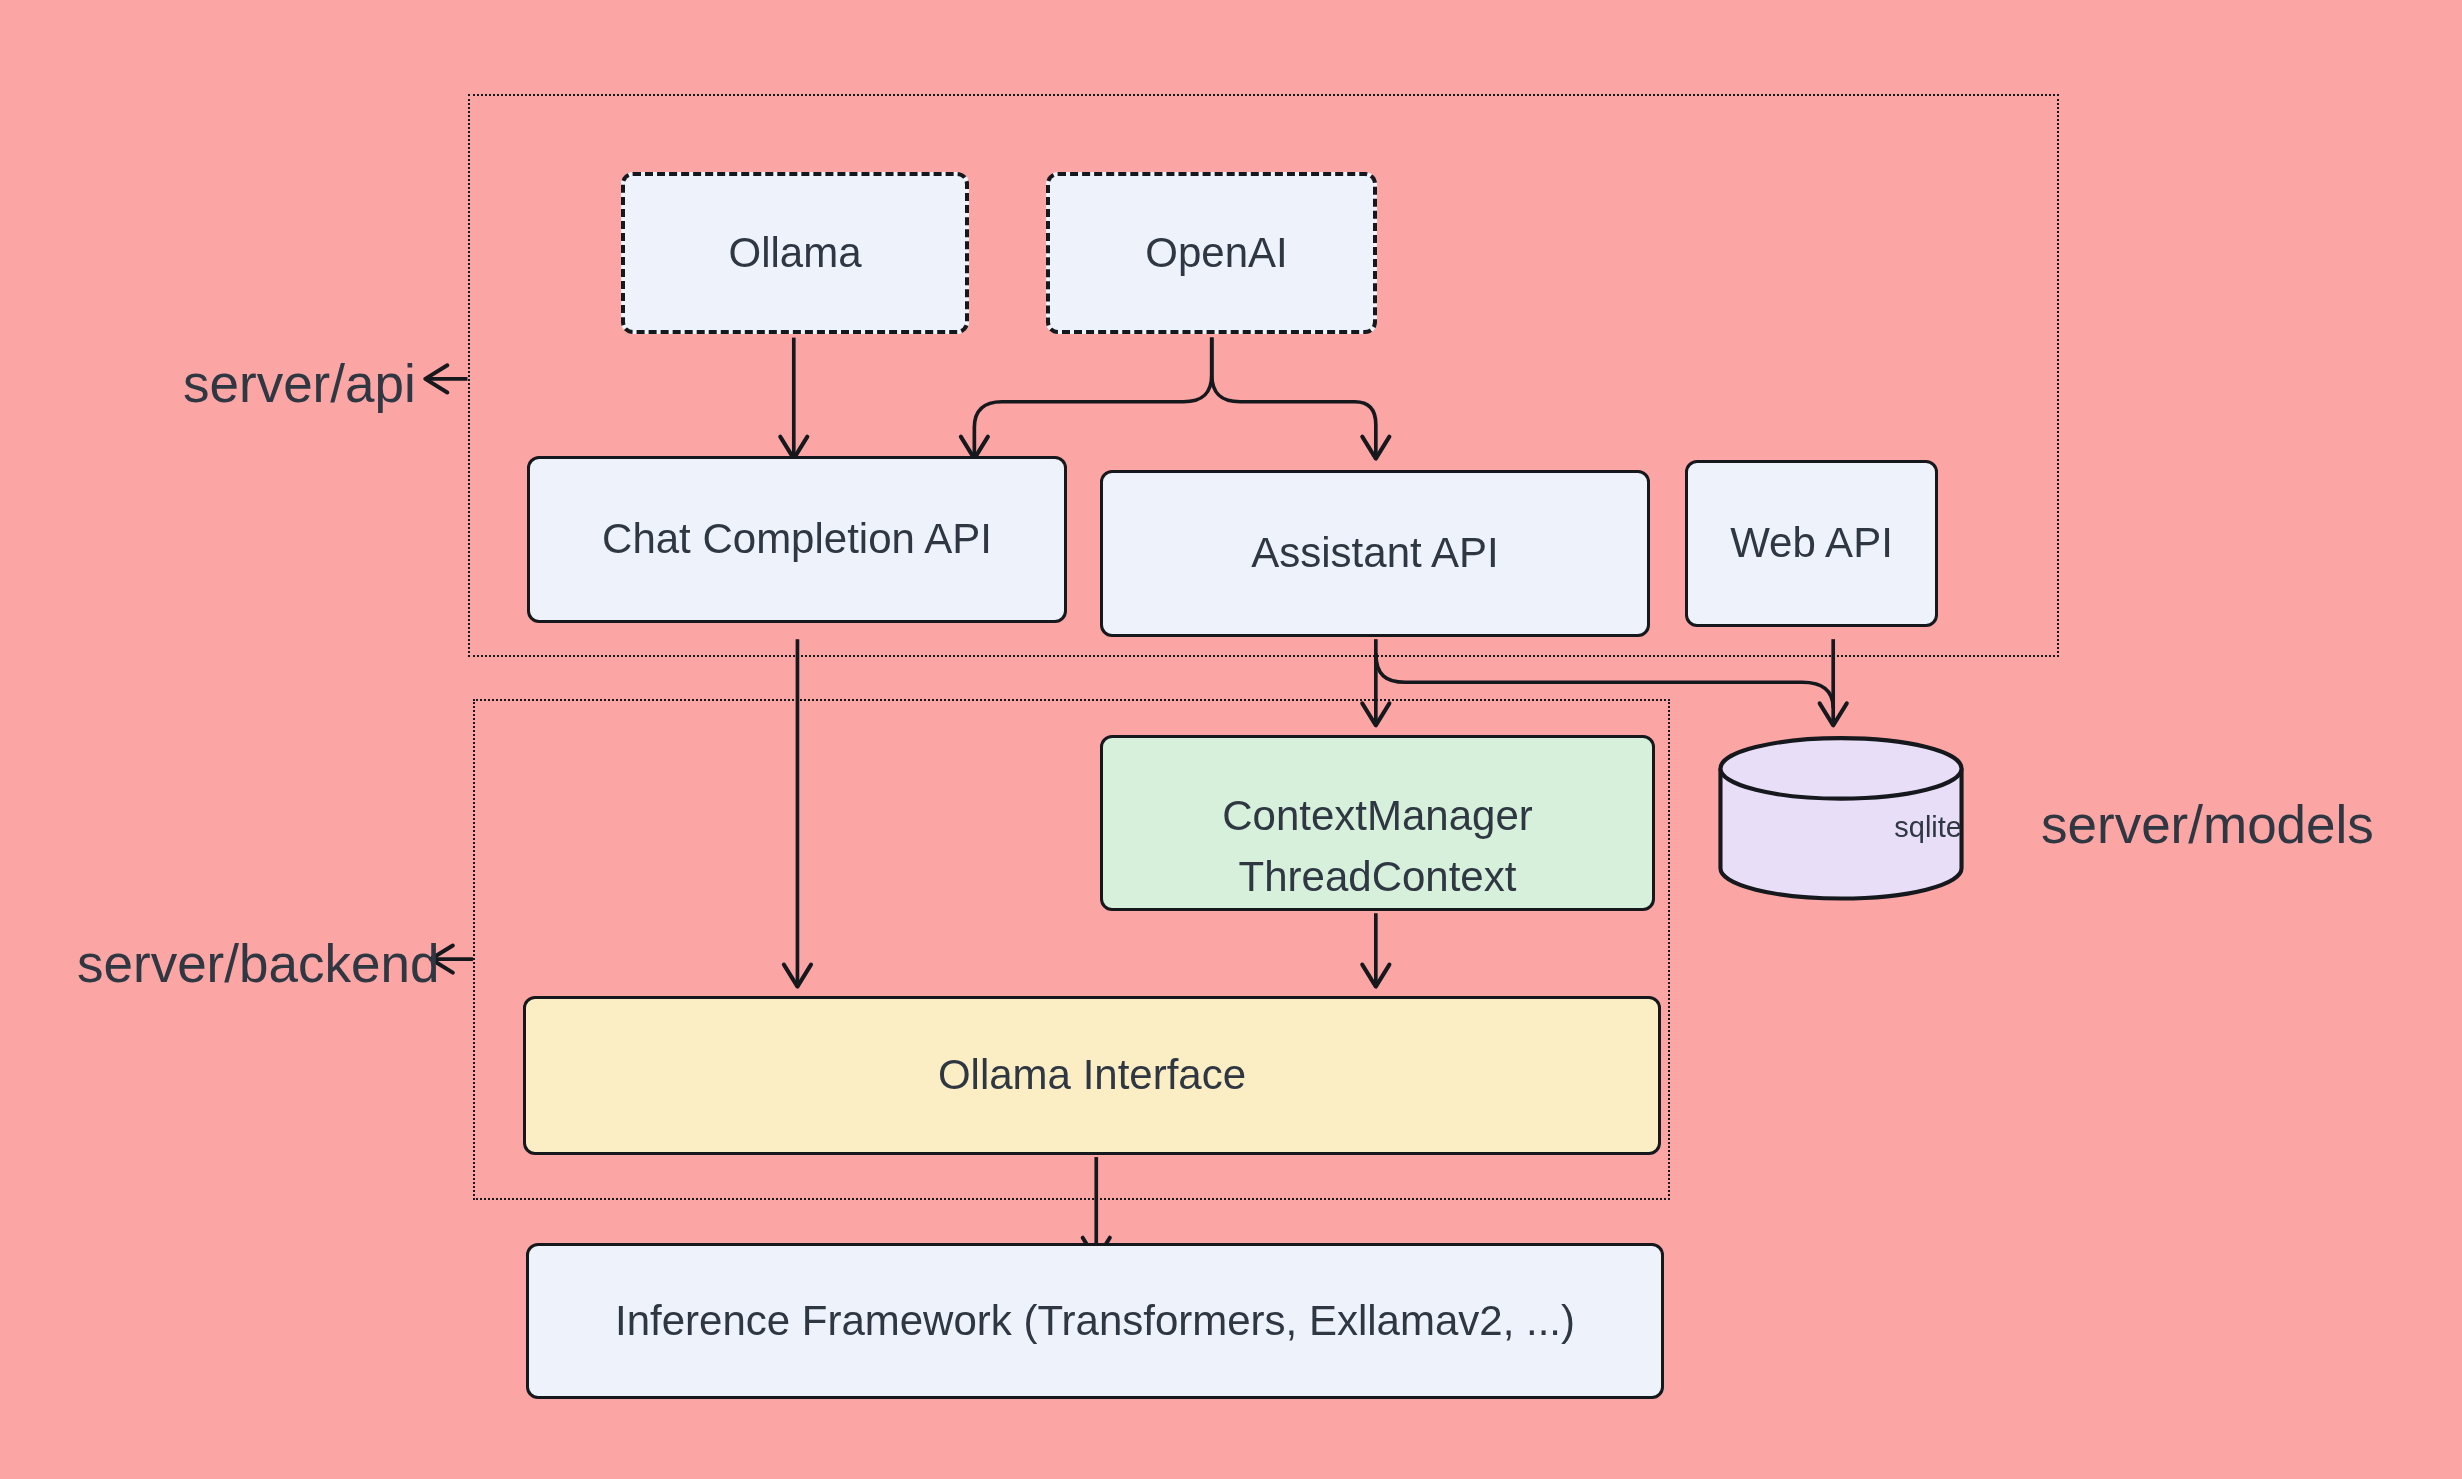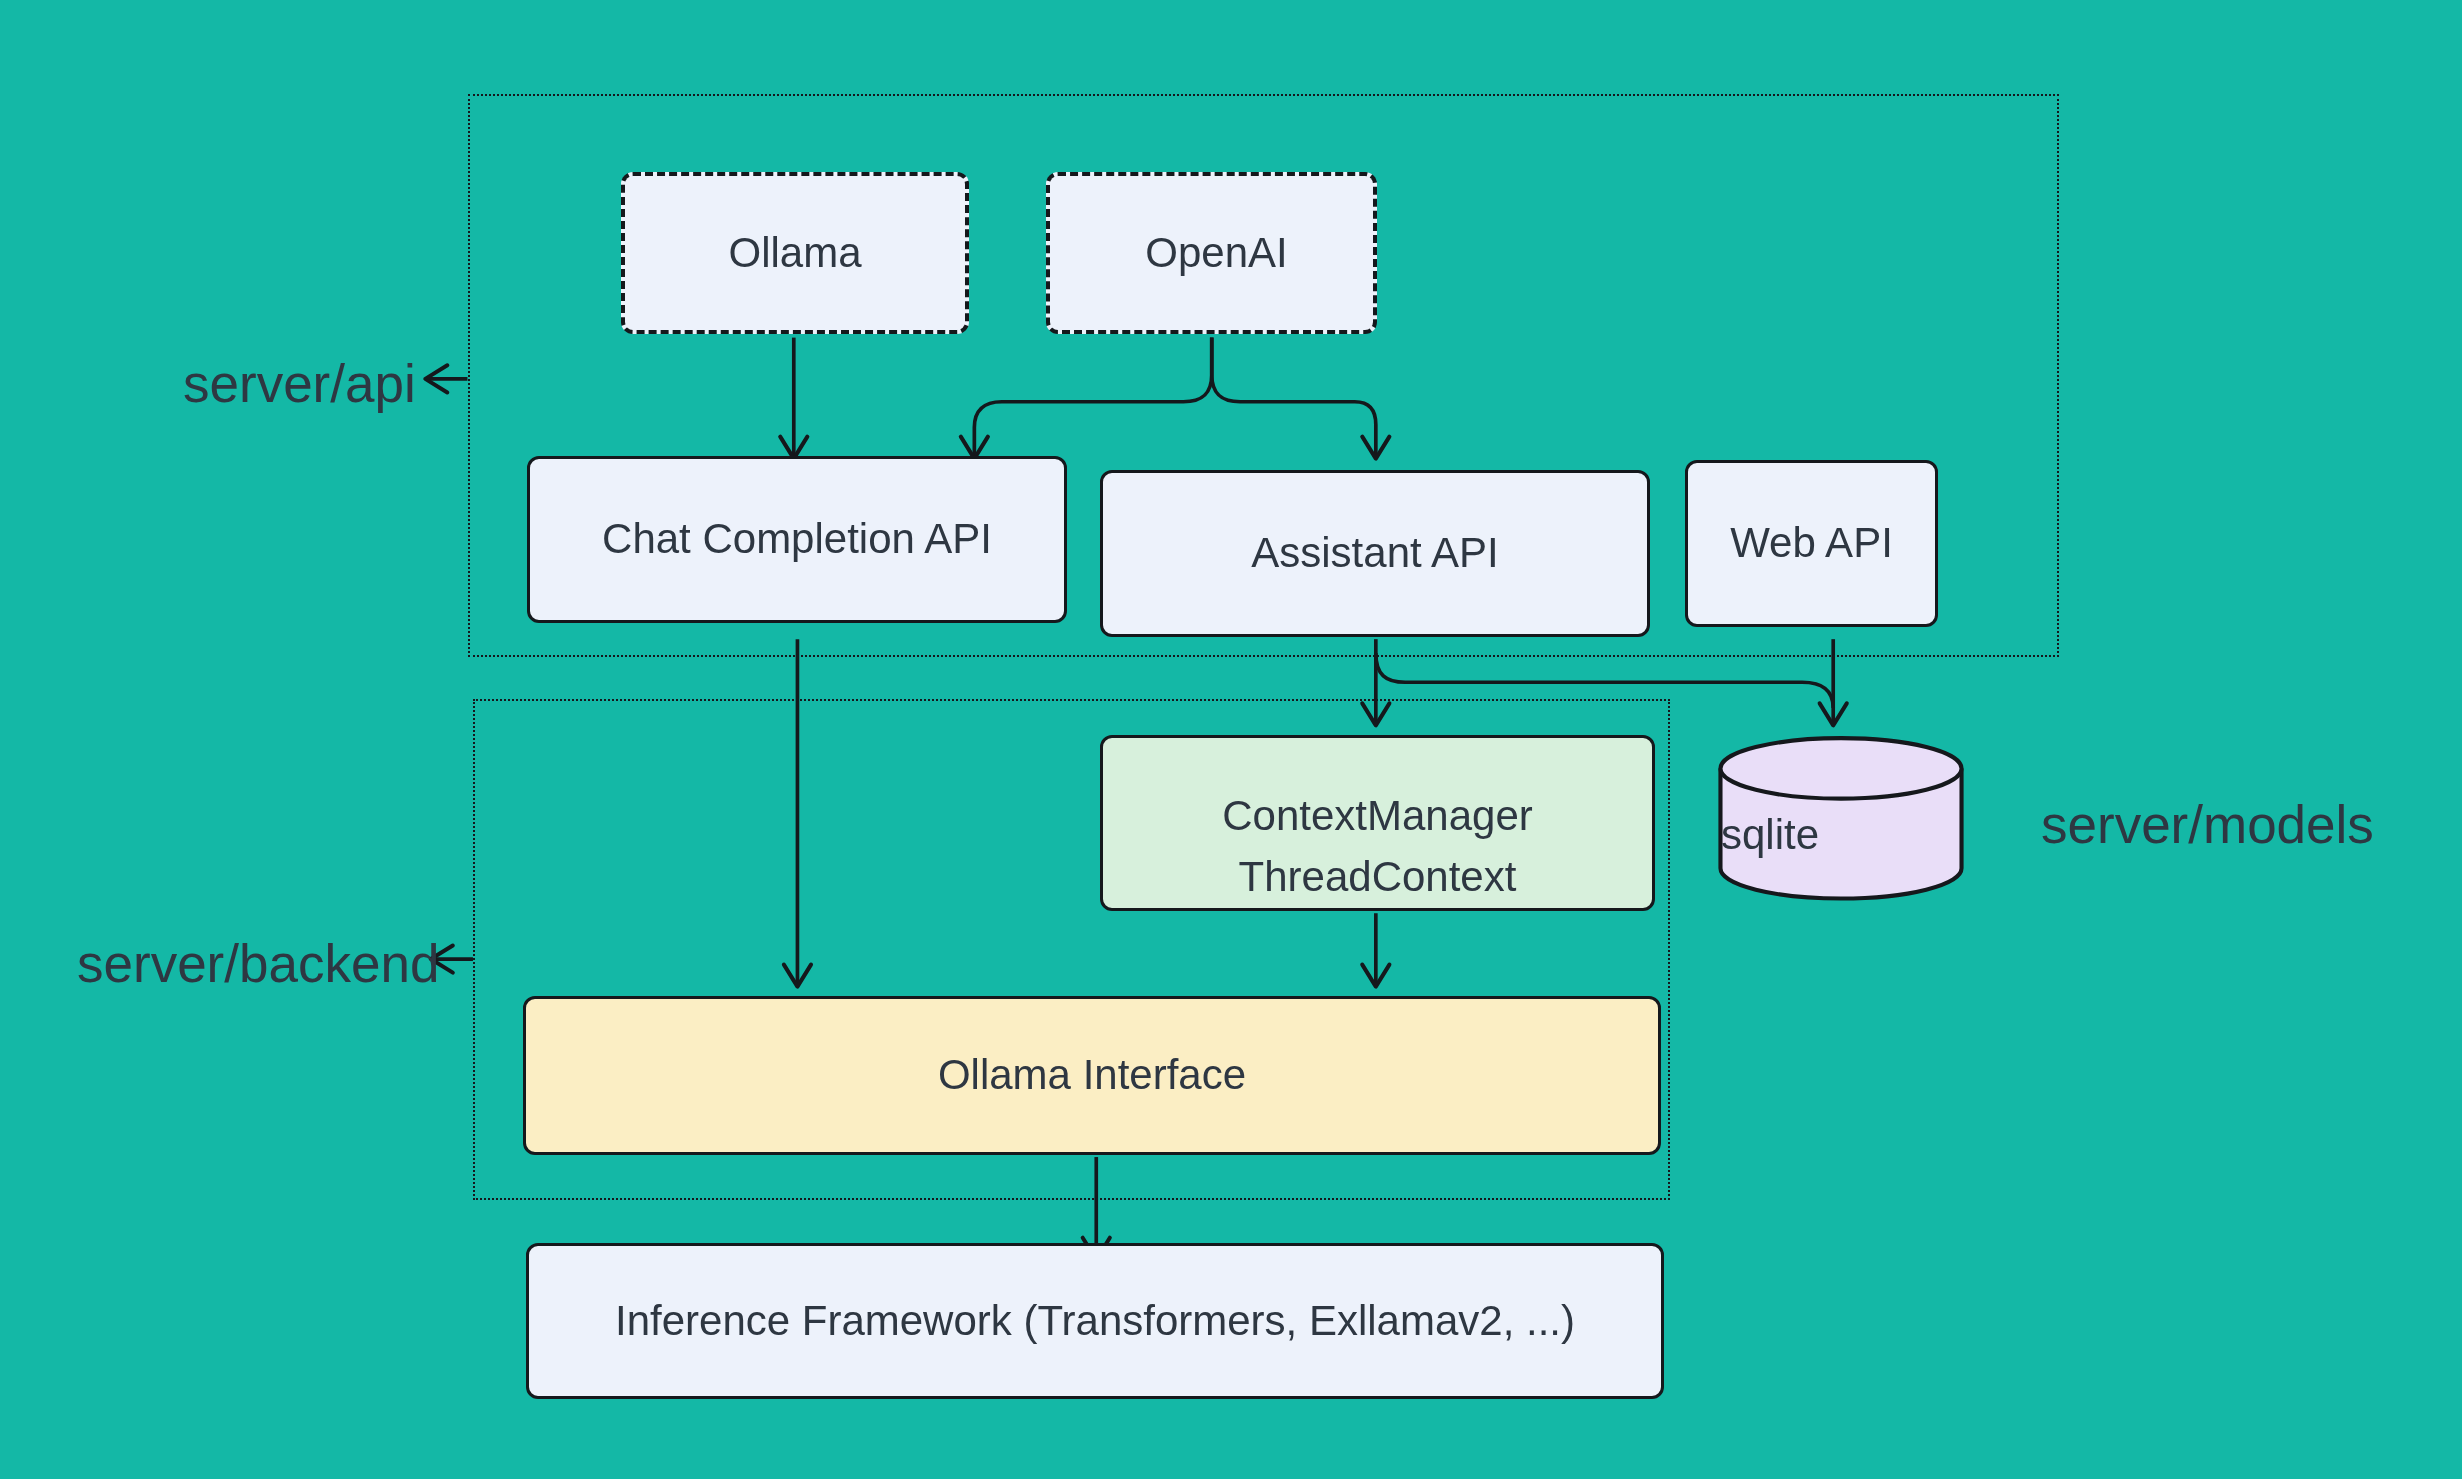--- a/index.html
+++ b/index.html
@@ -1,21 +1,21 @@
 <!DOCTYPE html>
 <html style="font-size:14.7px"><head>
 <meta charset="utf-8">
 <style>
   * { margin: 0; padding: 0; box-sizing: border-box; }
   html, body { background: #ffffff; }
   .canvas {
     position: relative;
     width: 2462px;
     height: 1480px;
-    background: #14b8a6;
+    background: #fca5a5;
     font-family: "Liberation Sans", "DejaVu Sans", sans-serif;
     color: #2e3742;
     overflow: hidden;
   }
   .group {
     position: absolute;
     border: 2.8px dotted #15181c;
   }
   .node {
     position: absolute;
@@ -38,22 +38,22 @@
     font-size: 53px;
     white-space: nowrap;
   }
   .right-align { text-align: right; }
   .edges-svg { position: absolute; left: 0; top: 0; }
   .edge { stroke: #15181c; stroke-width: 4; fill: none; }
   .cyl-shape { stroke: #15181c; stroke-width: 4.5; fill: #e9def8; }
   .cyl-label {
     position: absolute;
     left: 1721px; top: 811px; width: 241px;
-    text-align: left;
-    font-size: 42px;
+    text-align: right;
+    font-size: 29px;
   }
   #group-api     { left: 468px; top: 94px;  width: 1591px; height: 563px; }
   #group-backend { left: 473px; top: 699px;  width: 1197px; height: 501px; }
   #node-ollama    { left: 621px;  top: 172px;  width: 348px;  height: 162px; }
   #node-openai    { left: 1046px; top: 172px;  width: 331px;  height: 162px; padding-left: 10px; }
   #node-chat      { left: 527px;  top: 456px;  width: 540px;  height: 167px; }
   #node-assistant { left: 1100px; top: 470px;  width: 550px;  height: 167px; }
   #node-webapi    { left: 1685px; top: 460px;  width: 253px;  height: 167px; }
   #node-context   { left: 1100px; top: 735px;  width: 555px;  height: 176px; }
   #node-backendif { left: 523px;  top: 996px; width: 1138px; height: 159px; }

